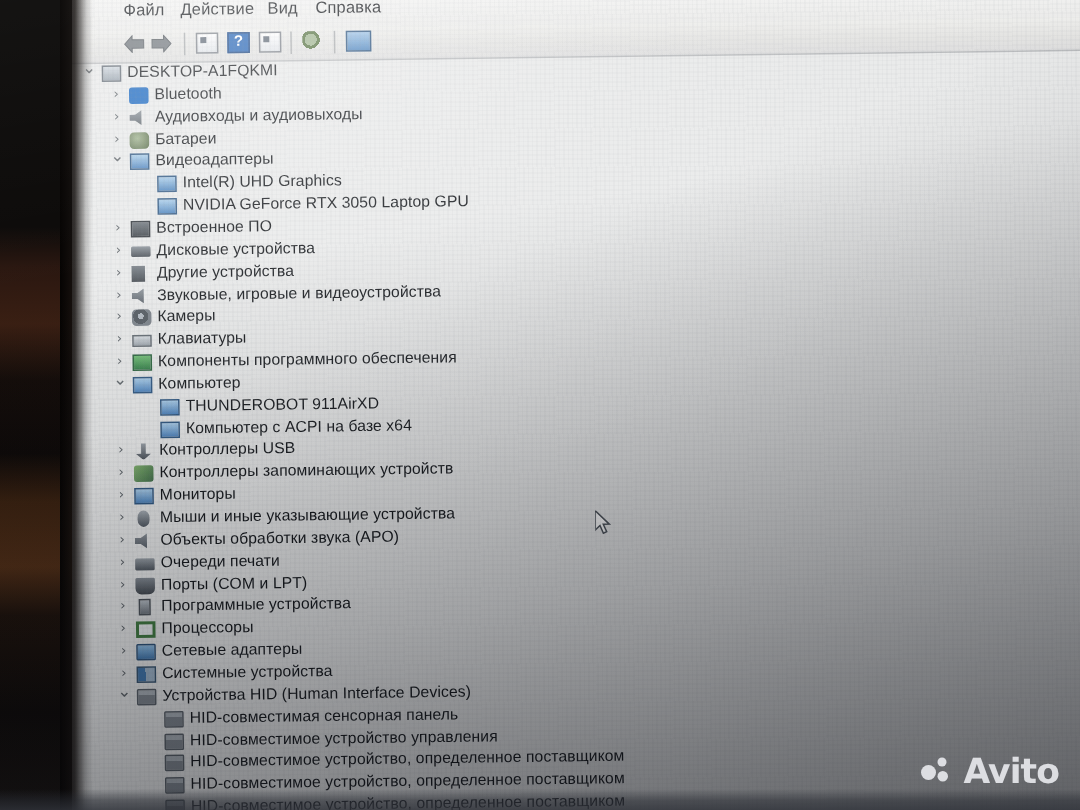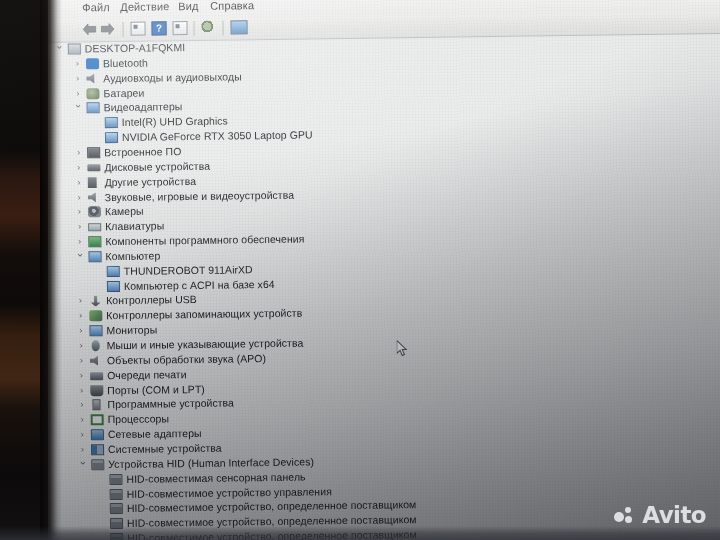--- a/index.html
+++ b/index.html
@@ -237,21 +237,20 @@
     z-index: 22; pointer-events: none;
     background: linear-gradient(180deg, rgba(30,32,38,0) 0%, rgba(42,45,52,.55) 55%, rgba(48,51,58,.8) 100%);
   }
 
   
   #avito {
     position: absolute;
     right: 14px; bottom: 14px;
     z-index: 26;
     display: flex;
-    align-items: center;
     gap: 8px;
     opacity: .92;
   }
   #avito-dots { position: relative; width: 20px; height: 18px; }
   #avito-dots i { position: absolute; display: block; border-radius: 50%; background: #e7e8ec; }
   #avito-dots i.d1 { left: 0;   top: 6px;  width: 10px; height: 10px; }
   #avito-dots i.d2 { left: 11px;top: 1px;  width: 6px;  height: 6px; }
   #avito-dots i.d3 { left: 11px;top: 10px; width: 7px;  height: 7px; }
   #avito-text {
     font-size: 23px;

